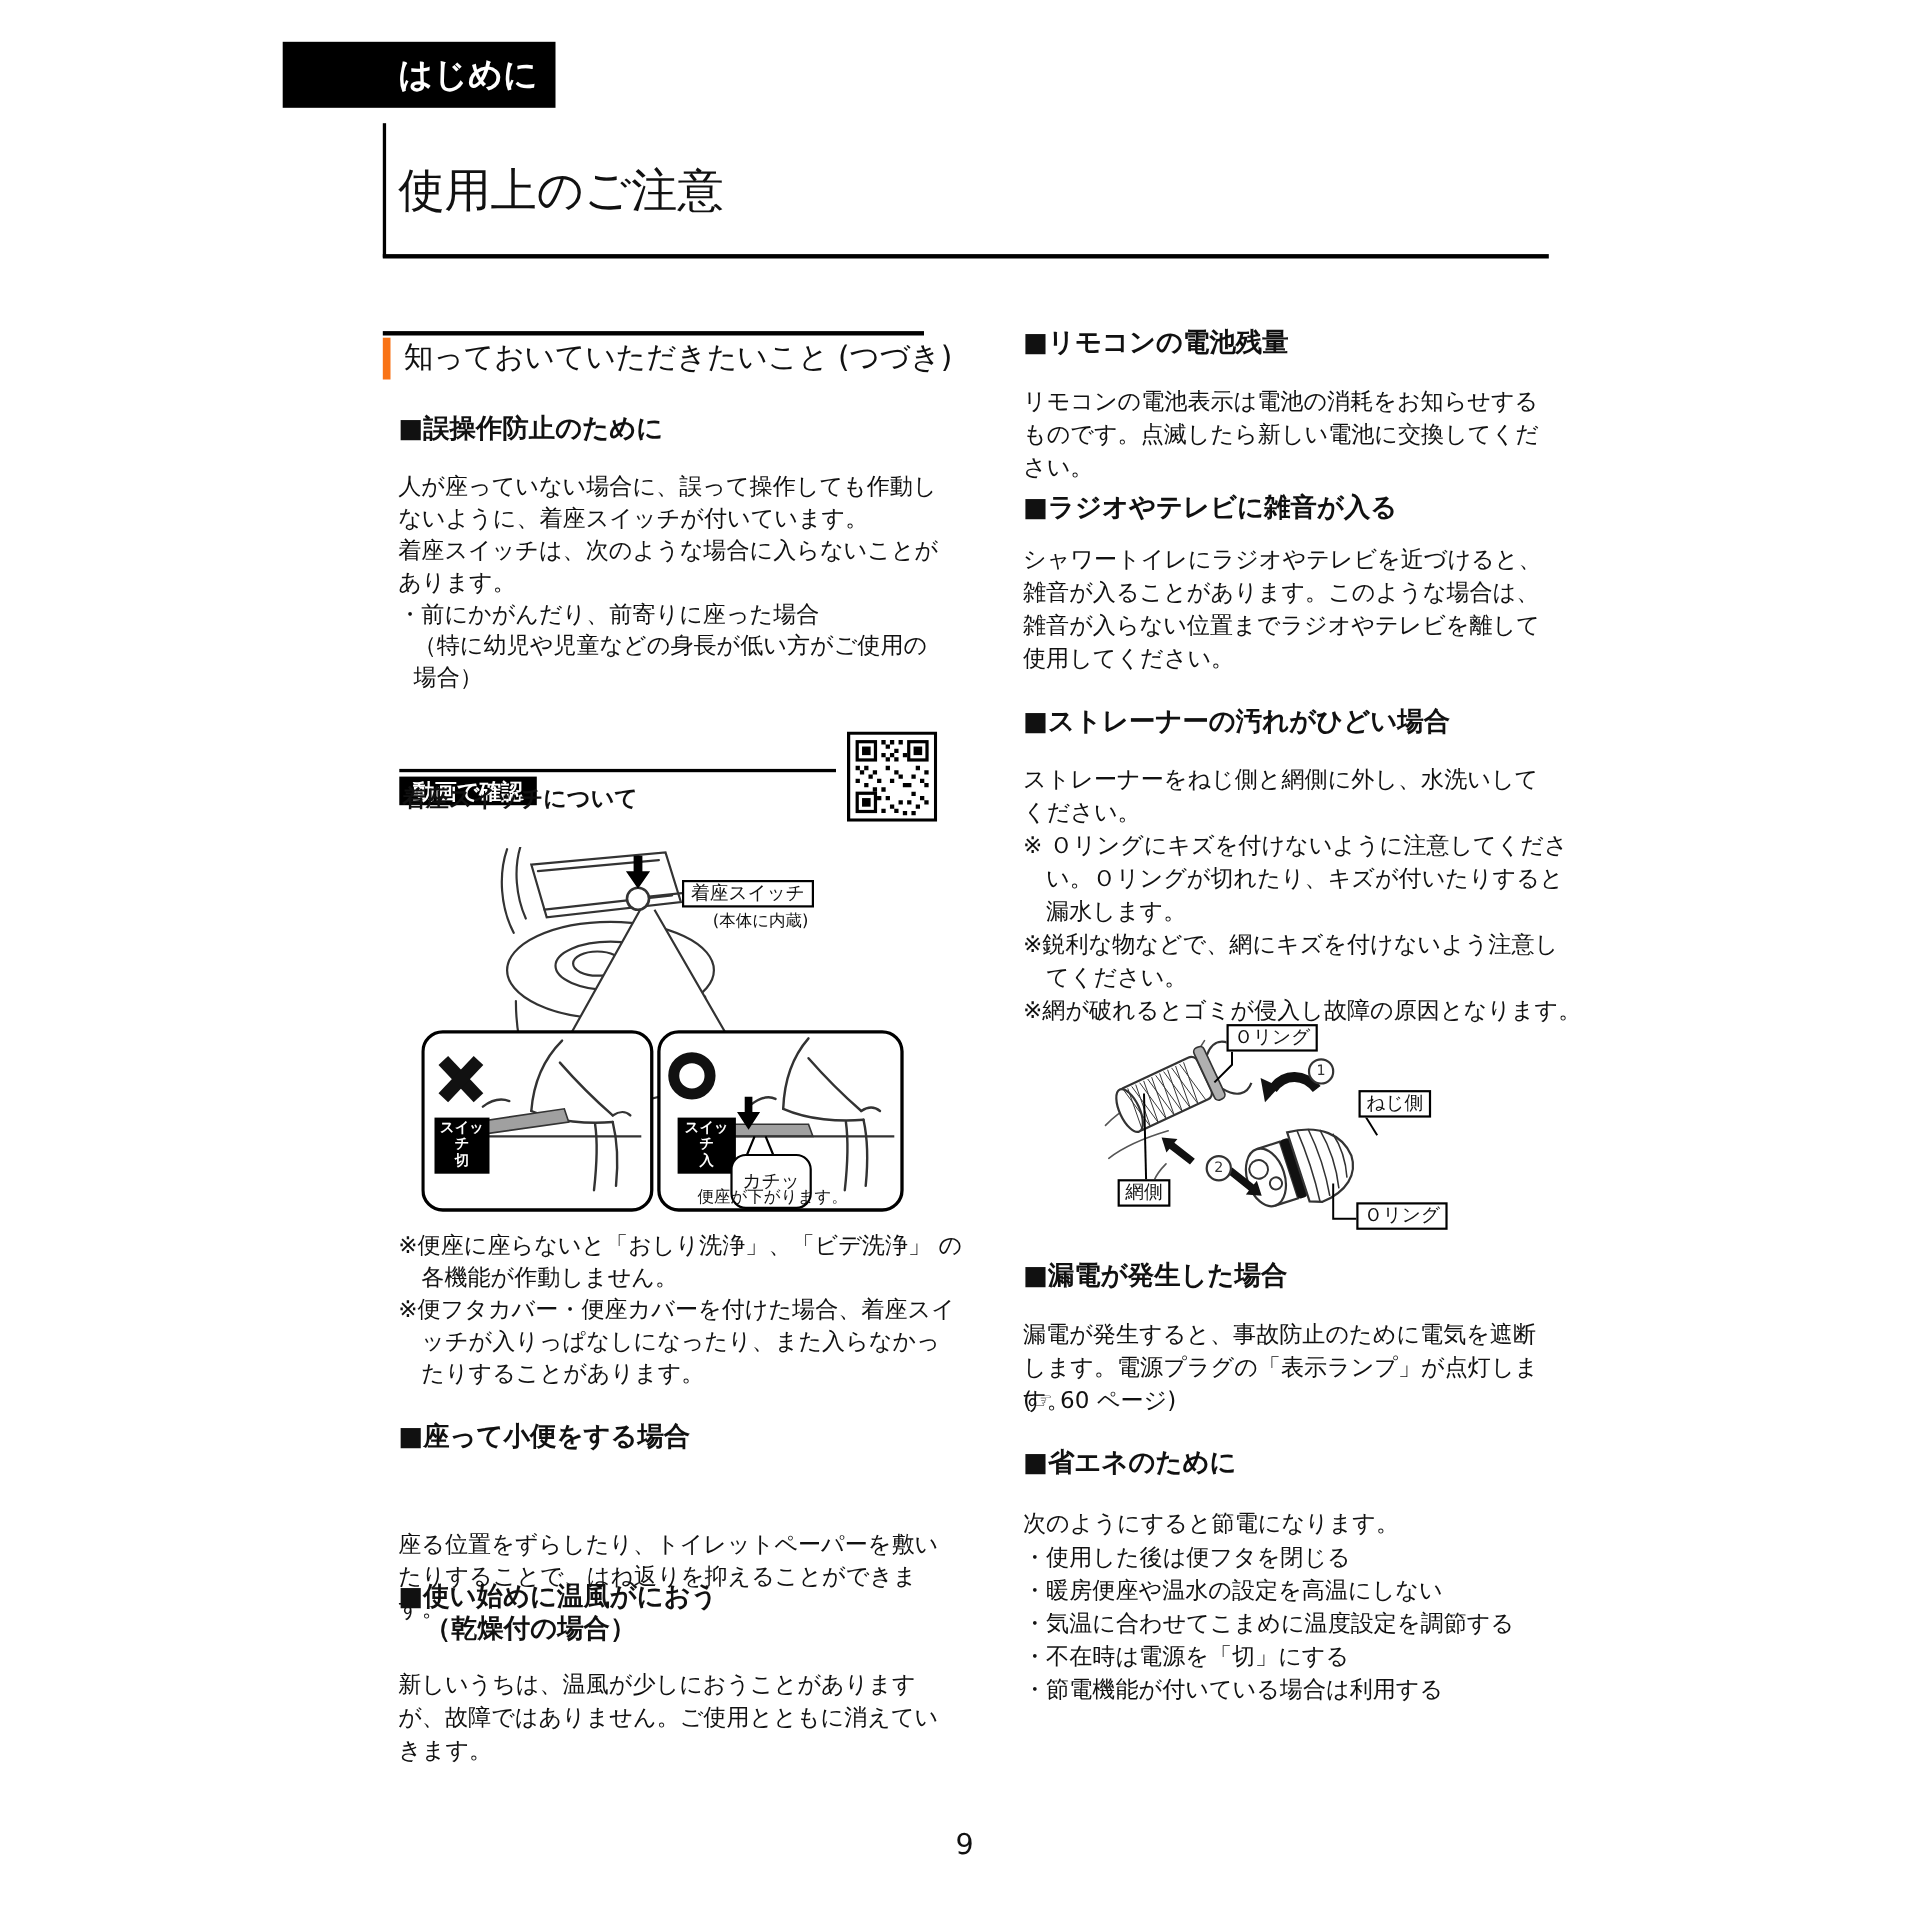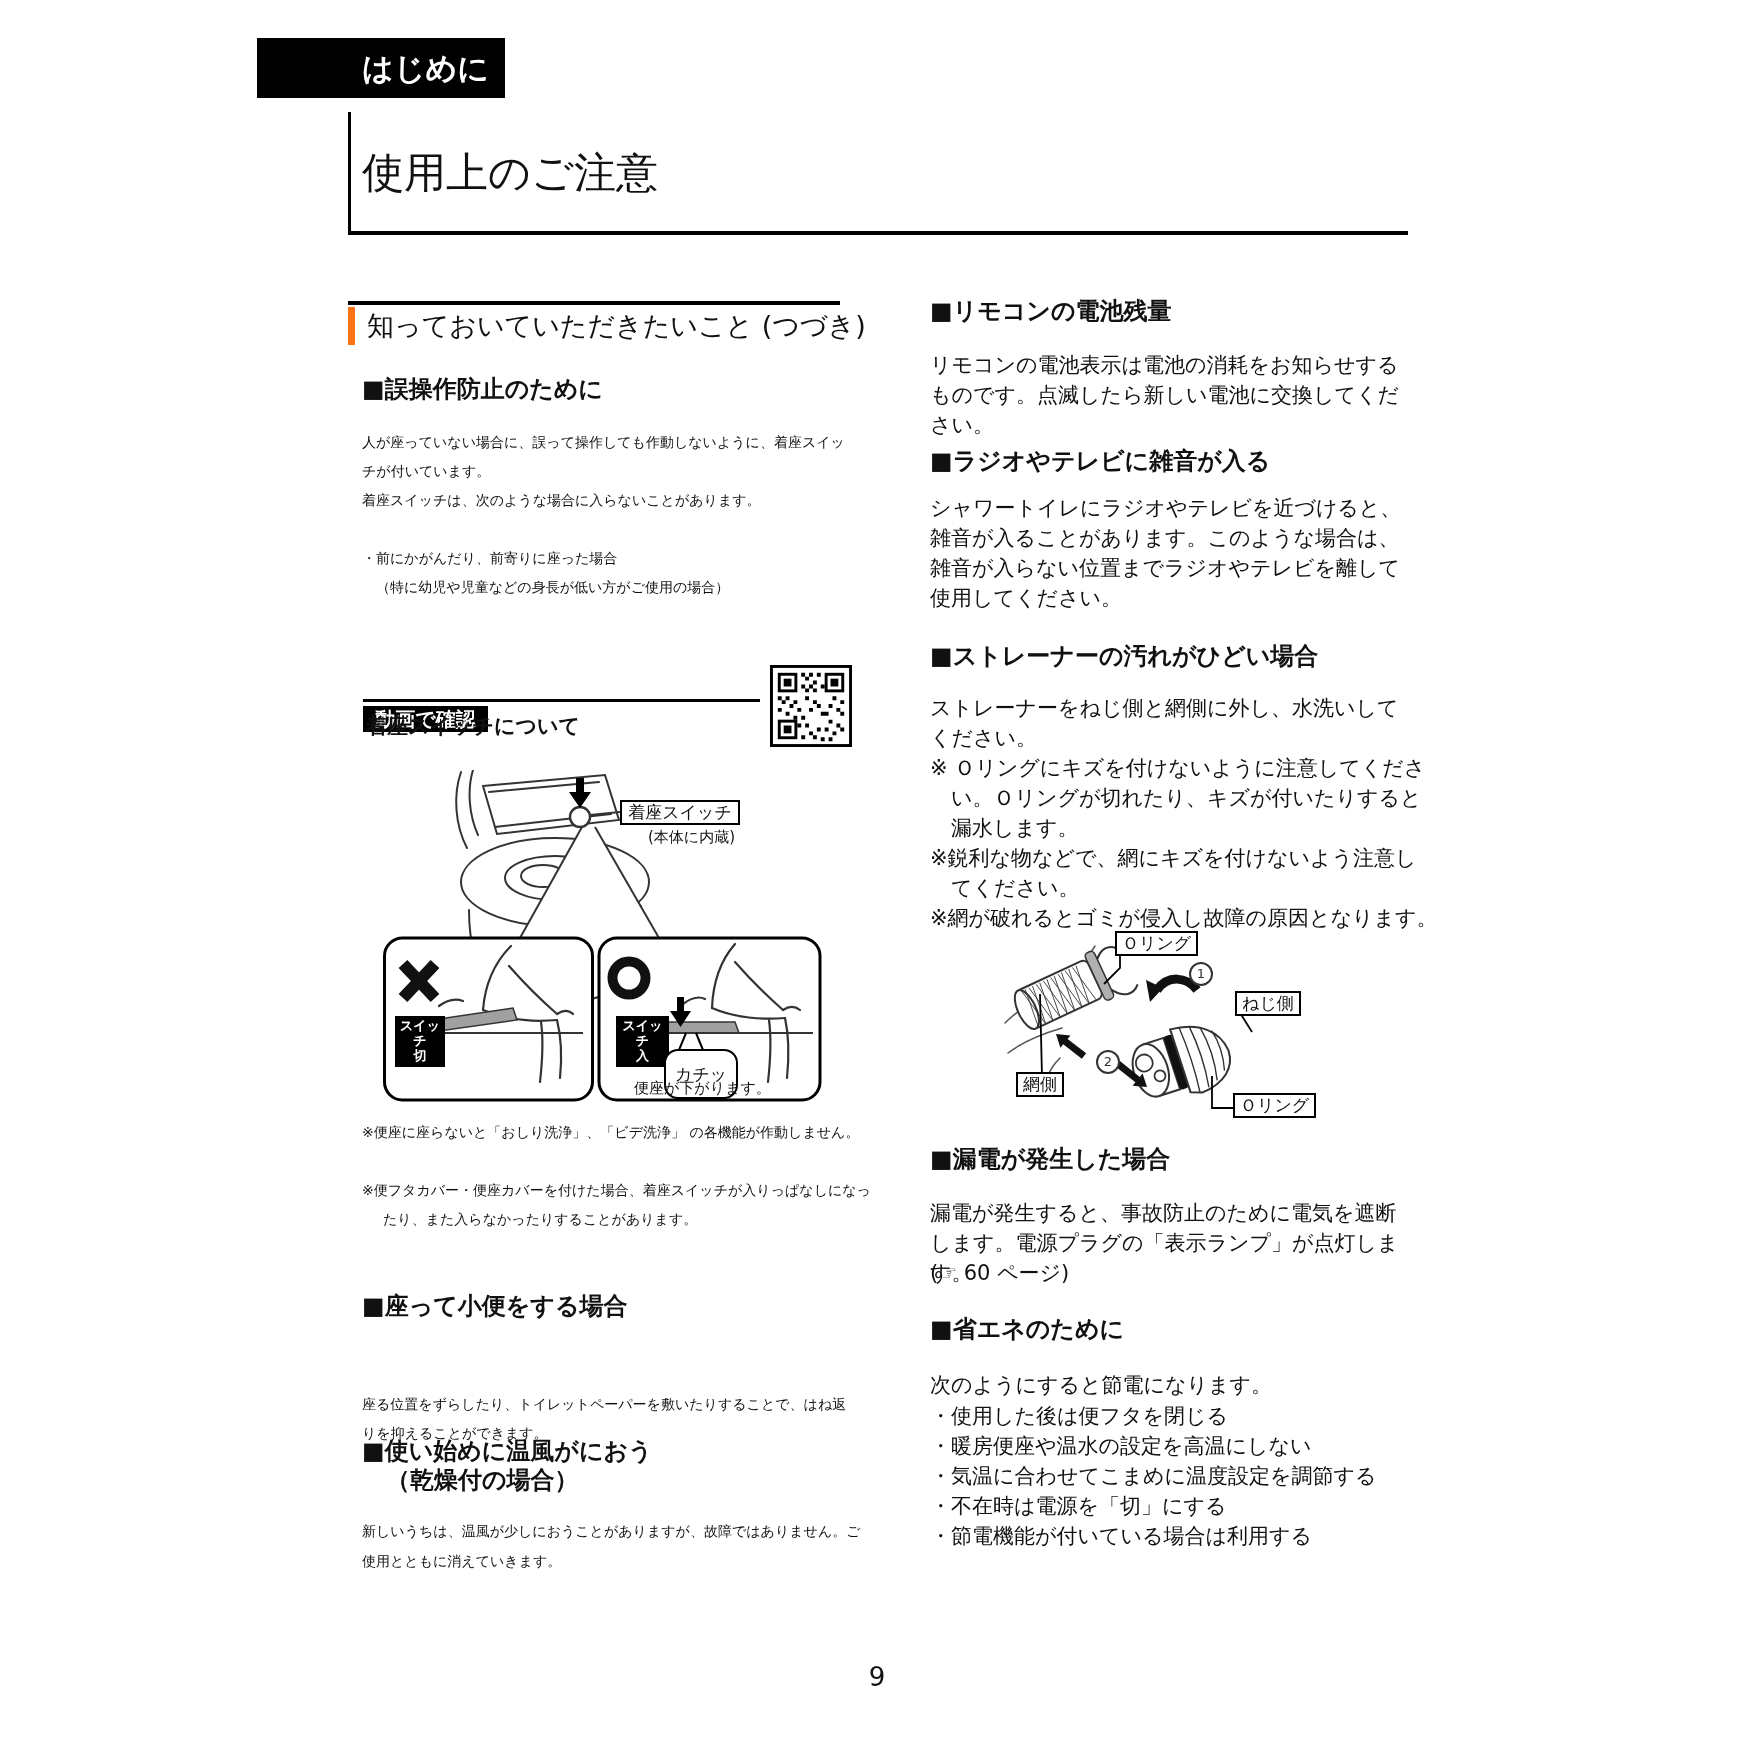--- a/index.html
+++ b/index.html
@@ -1,19 +1,19 @@
 <!DOCTYPE html>
 <html><head>
 <meta charset="utf-8">
 <style>
   html,body{margin:0;padding:0;background:#e8e8e8;}
   #page{position:relative;width:1754px;height:1754px;background:#ffffff;overflow:hidden;
         font-family:"DejaVu Sans","Liberation Sans",sans-serif;color:#111;}
   .abs{position:absolute;}
-  .body-txt{font-size:14px;line-height:29px;letter-spacing:0;}
+  .body-txt{font-size:21px;line-height:29px;letter-spacing:0;}
   .body-txt-r{font-size:21px;line-height:30px;}
   .hang{padding-left:21px;text-indent:-21px;}
   .h-square{font-size:24px;font-weight:bold;line-height:1.1;white-space:nowrap;}
   .tag-box{background:#000;color:#fff;font-size:31px;font-weight:bold;text-align:right;
            padding-right:16px;line-height:60px;}
   .page-title{font-size:42px;line-height:1.2;white-space:nowrap;}
   .sec-title-wrap{border-top:4px solid #000;}
   .sec-title{font-size:27px;line-height:38px;padding-left:12px;border-left:7px solid #f97316;
              margin-top:2px;white-space:nowrap;}
   .rule{background:#000;}

